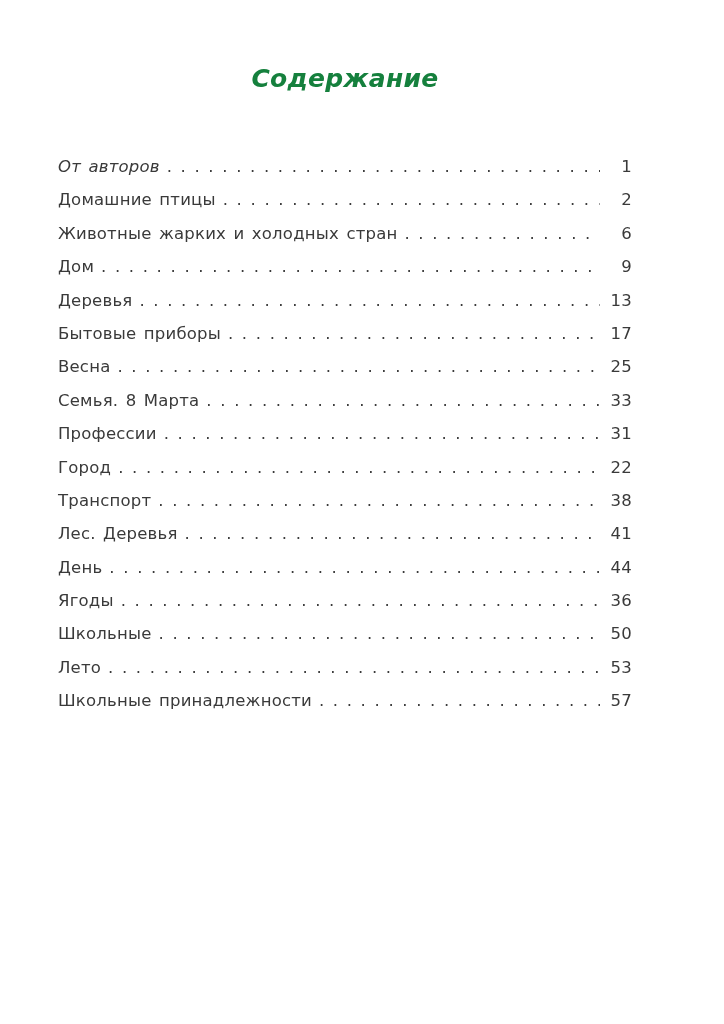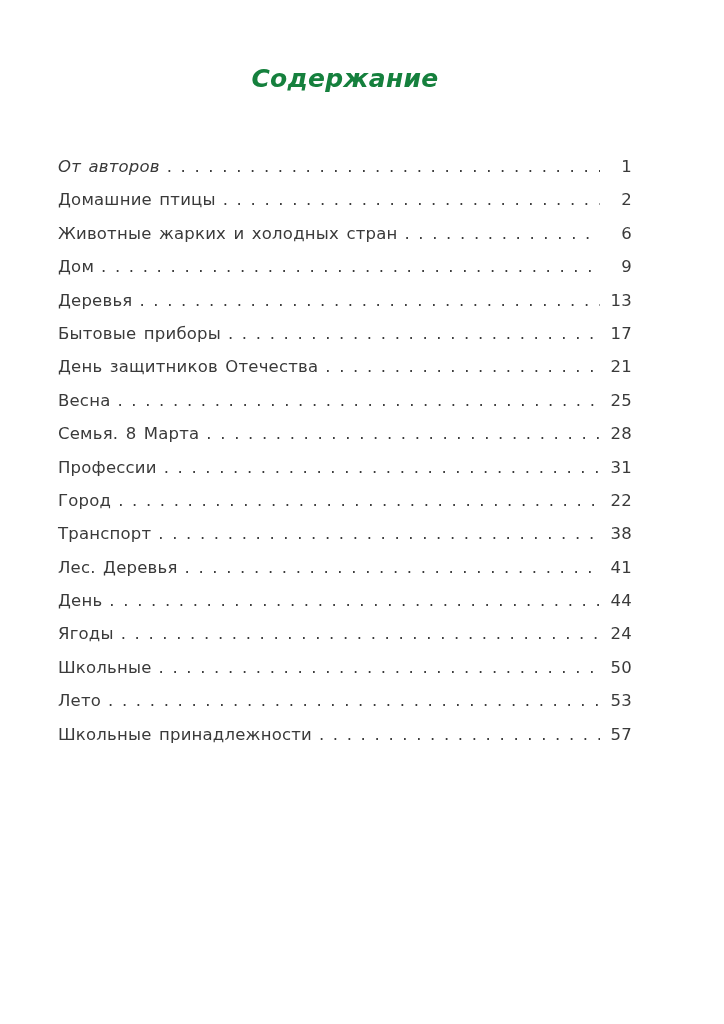--- a/index.html
+++ b/index.html
@@ -102,36 +102,31 @@
     <span class="dots"></span>
     <span class="pagenum">13</span>
   </div>
 
   <div class="toc-entry">
     <span class="label">Бытовые приборы</span>
     <span class="dots"></span>
     <span class="pagenum">17</span>
   </div>
 
-  <div class="toc-entry">
-    <span class="label">День защитников Отечества</span>
-    <span class="dots"></span>
-    <span class="pagenum">21</span>
-  </div>
 
   <div class="toc-entry">
     <span class="label">Весна</span>
     <span class="dots"></span>
     <span class="pagenum">25</span>
   </div>
 
   <div class="toc-entry">
     <span class="label">Семья. 8 Марта</span>
     <span class="dots"></span>
-    <span class="pagenum">28</span>
+    <span class="pagenum">33</span>
   </div>
 
   <div class="toc-entry">
     <span class="label">Профессии</span>
     <span class="dots"></span>
     <span class="pagenum">31</span>
   </div>
 
   <div class="toc-entry">
     <span class="label">Город</span>
@@ -153,21 +148,21 @@
 
   <div class="toc-entry">
     <span class="label">День</span>
     <span class="dots"></span>
     <span class="pagenum">44</span>
   </div>
 
   <div class="toc-entry">
     <span class="label">Ягоды</span>
     <span class="dots"></span>
-    <span class="pagenum">24</span>
+    <span class="pagenum">36</span>
   </div>
 
   <div class="toc-entry">
     <span class="label">Школьные</span>
     <span class="dots"></span>
     <span class="pagenum">50</span>
   </div>
 
   <div class="toc-entry">
     <span class="label">Лето</span>

